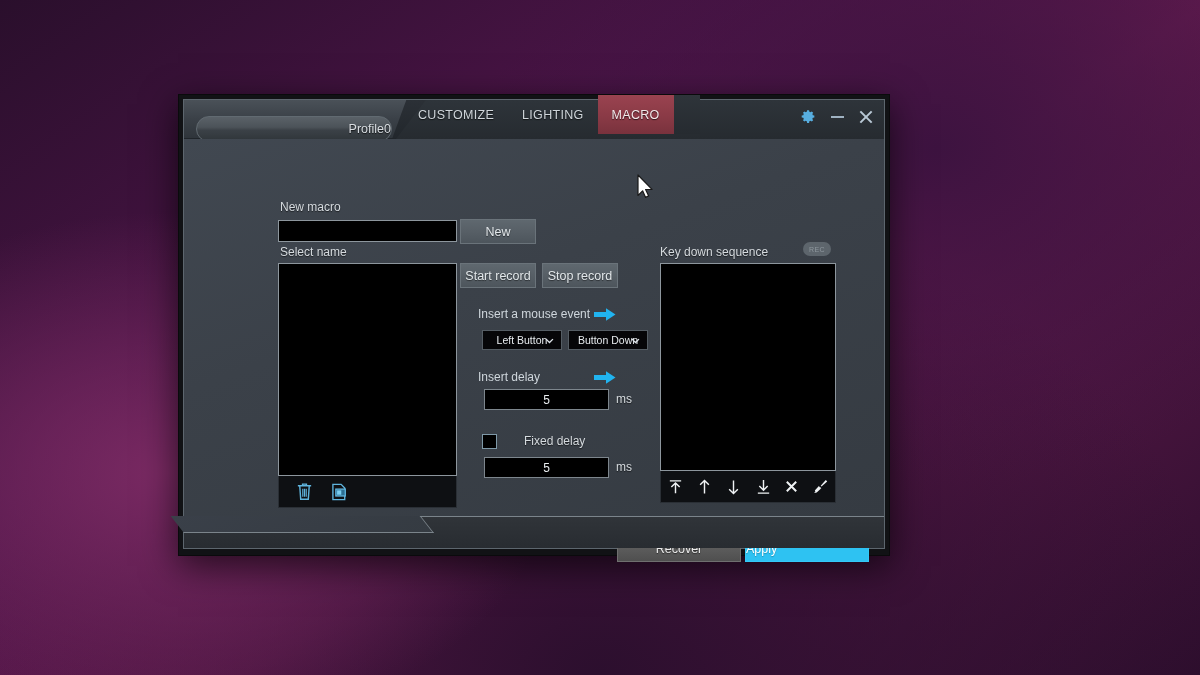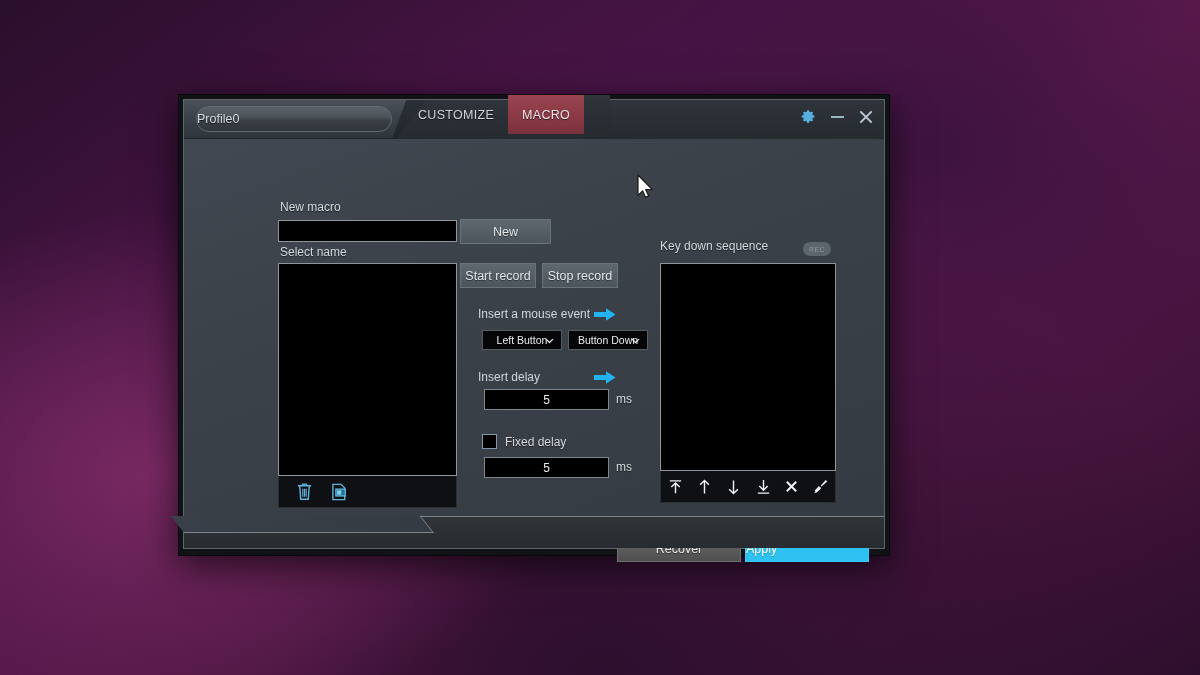--- a/index.html
+++ b/index.html
@@ -31,26 +31,26 @@
     display: flex; flex-direction: column;
   }
 
   
   .titlebar {
     position: relative; height: 39px; flex: 0 0 39px;
     background: linear-gradient(180deg, #4a5158 0%, #3b4148 48%, #2f353b 100%);
     border-bottom: 1px solid #20252a;
   }
   .profile-tab {
-    position: absolute; left: 12px; top: 6px;
+    position: absolute; left: 12px; top: 16px;
     width: 196px; height: 26px; border-radius: 13px;
     background: linear-gradient(180deg, #5a6168 0%, #4c5359 42%, #3b4147 55%, #2f3539 100%);
     border: 1px solid #616a71;
     color: #d8dde1; font-size: 12.5px;
-    display: flex; align-items: center; justify-content: flex-start;
+    display: flex; align-items: center; justify-content: flex-end;
     text-shadow: 0 1px 1px rgba(0,0,0,.7);
     cursor: pointer;
   }
   .tab-notch {
     position: absolute; left: 208px; top: 0; width: 34px; height: 39px;
     background: linear-gradient(180deg, #2b3036 0%, #22272c 100%);
     clip-path: polygon(0 100%, 100% 100%, 100% 0, 42% 0);
     border-bottom: 1px solid #20252a;
   }
   .tabs-region {
@@ -115,21 +115,21 @@
     color: #e6e6e6; font-size: 12px; padding: 0 5px;
     font-family: "Liberation Sans", sans-serif; outline: none;
   }
   .gbtn {
     background: linear-gradient(180deg, #5f686f 0%, #575f66 50%, #4d555c 100%);
     border: 1px solid #6a737a;
     color: #e2e7ea; font-size: 12.5px;
     display: flex; align-items: center; justify-content: center;
     cursor: pointer; text-shadow: 0 1px 1px rgba(0,0,0,.5);
   }
-  #btn-new { position: absolute; left: 276px; top: 80px; width: 91px; height: 25px; }
+  #btn-new { position: absolute; left: 276px; top: 80px; width: 76px; height: 25px; }
 
   
   #lbl-select-name { position: absolute; left: 96px; top: 106px; }
   #select-name-list {
     position: absolute; left: 94px; top: 124px; width: 179px; height: 213px;
   }
   #list-toolbar {
     position: absolute; left: 94px; top: 337px; width: 179px; height: 32px;
     background: #0e1013; border: 1px solid #2a2f35; border-top: none;
     display: flex; align-items: center; gap: 16px; padding-left: 16px;
@@ -160,32 +160,32 @@
   #lbl-insert-delay { position: absolute; left: 294px; top: 231px; }
   #insert-delay-input {
     position: absolute; left: 300px; top: 250px; width: 125px; height: 21px;
     background: #000; border: 1px solid #7d868d;
     color: #e9edf0; font-size: 12px; text-align: center; outline: none;
     font-family: "Liberation Sans", sans-serif;
   }
   #ms-1 { position: absolute; left: 432px; top: 253px; }
 
   
-  #fixed-delay-row { position: absolute; left: 298px; top: 295px; display: flex; align-items: center; gap: 8px; }
+  #fixed-delay-row { position: absolute; left: 298px; top: 295px; display: flex; align-items: flex-start; gap: 27px; }
   .cbox { width: 15px; height: 15px; background: #000; border: 1px solid #7f99a8; cursor: pointer; }
   #fixed-delay-input {
     position: absolute; left: 300px; top: 318px; width: 125px; height: 21px;
     background: #000; border: 1px solid #7d868d;
     color: #e9edf0; font-size: 12px; text-align: center; outline: none;
     font-family: "Liberation Sans", sans-serif;
   }
   #ms-2 { position: absolute; left: 432px; top: 321px; }
 
   
-  #lbl-keydown { position: absolute; left: 476px; top: 100px; }
+  #lbl-keydown { position: absolute; left: 476px; top: 106px; }
   #rec-badge {
     position: absolute; left: 619px; top: 103px; width: 28px; height: 14px;
     border-radius: 7px; background: #5d656c;
     color: #8e979e; font-size: 7px; letter-spacing: .4px;
     display: flex; align-items: center; justify-content: center;
   }
   #keydown-list {
     position: absolute; left: 476px; top: 124px; width: 176px; height: 208px;
   }
   #seq-toolbar {
@@ -237,20 +237,23 @@
       <div class="profile-tab">
         <span>Profile0</span>
       </div>
 
       <div class="tab-notch"></div>
       <div class="tabs-region"></div>
 
       <div class="tabs">
         <div class="tab first">
           <span>CUSTOMIZE</span>
+        </div>
+        <div class="tab">
+          <span>LIGHTING</span>
         </div>
         <div class="tab active">
           <span>MACRO</span>
         </div>
         <div class="tab-tail"></div>
       </div>
 
       <div class="win-ctrls">
         <div class="wc">
           <svg class="gear" viewBox="0 0 24 24">

